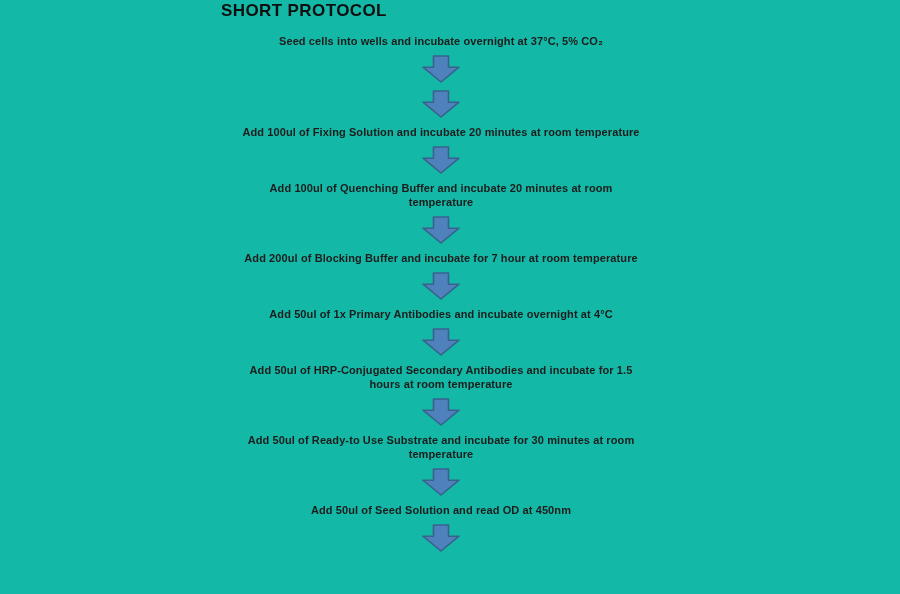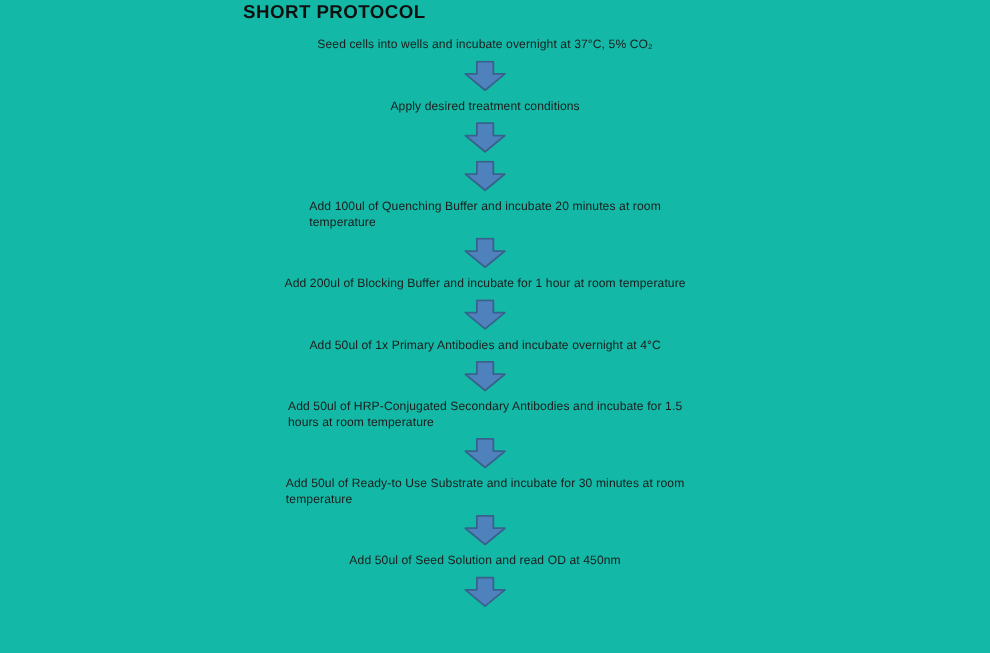--- a/index.html
+++ b/index.html
@@ -32,56 +32,56 @@
     top: 34px;
     width: 600px;
     display: flex;
     flex-direction: column;
     align-items: center;
     gap: 7px;
   }
   .step {
     font-size: 11px;
     line-height: 14px;
-    font-weight: normal;
+    font-weight: bold;
     color: #1c1c1c;
-    text-align: left;
+    text-align: center;
     white-space: pre-line;
     letter-spacing: 0.1px;
   }
   .arrow {
     width: 38px;
     height: 28px;
     flex: 0 0 auto;
     display: block;
   }
 </style>
 </head>
 <body>
 
 <div class="page">
   <h1 class="title">SHORT PROTOCOL</h1>
   <div class="flow" id="flow">
       <div class="step">Seed cells into wells and incubate overnight at 37°C, 5% CO₂</div>
   <svg class="arrow" viewBox="0 0 38 28" aria-hidden="true">
     <path d="M11.5 1 H26.5 V12.2 H37 L19 27 L1 12.2 H11.5 Z" stroke-width="1.6" stroke-linejoin="round" fill="#4f81bd" stroke="#38618c"></path>
   </svg>
-<div class="step">Apply desired treatment conditions</div>
   <svg class="arrow" viewBox="0 0 38 28" aria-hidden="true">
     <path d="M11.5 1 H26.5 V12.2 H37 L19 27 L1 12.2 H11.5 Z" stroke-width="1.6" stroke-linejoin="round" fill="#4f81bd" stroke="#38618c"></path>
   </svg>
+<div class="step">Add 100ul of Fixing Solution and incubate 20 minutes at room temperature</div>
   <svg class="arrow" viewBox="0 0 38 28" aria-hidden="true">
     <path d="M11.5 1 H26.5 V12.2 H37 L19 27 L1 12.2 H11.5 Z" stroke-width="1.6" stroke-linejoin="round" fill="#4f81bd" stroke="#38618c"></path>
   </svg>
 <div class="step">Add 100ul of Quenching Buffer and incubate 20 minutes at room
 temperature</div>
   <svg class="arrow" viewBox="0 0 38 28" aria-hidden="true">
     <path d="M11.5 1 H26.5 V12.2 H37 L19 27 L1 12.2 H11.5 Z" stroke-width="1.6" stroke-linejoin="round" fill="#4f81bd" stroke="#38618c"></path>
   </svg>
-<div class="step">Add 200ul of Blocking Buffer and incubate for 1 hour at room temperature</div>
+<div class="step">Add 200ul of Blocking Buffer and incubate for 7 hour at room temperature</div>
   <svg class="arrow" viewBox="0 0 38 28" aria-hidden="true">
     <path d="M11.5 1 H26.5 V12.2 H37 L19 27 L1 12.2 H11.5 Z" stroke-width="1.6" stroke-linejoin="round" fill="#4f81bd" stroke="#38618c"></path>
   </svg>
 <div class="step">Add 50ul of 1x Primary Antibodies and incubate overnight at 4°C</div>
   <svg class="arrow" viewBox="0 0 38 28" aria-hidden="true">
     <path d="M11.5 1 H26.5 V12.2 H37 L19 27 L1 12.2 H11.5 Z" stroke-width="1.6" stroke-linejoin="round" fill="#4f81bd" stroke="#38618c"></path>
   </svg>
 <div class="step">Add 50ul of HRP-Conjugated Secondary Antibodies and incubate for 1.5
 hours at room temperature</div>
   <svg class="arrow" viewBox="0 0 38 28" aria-hidden="true">

